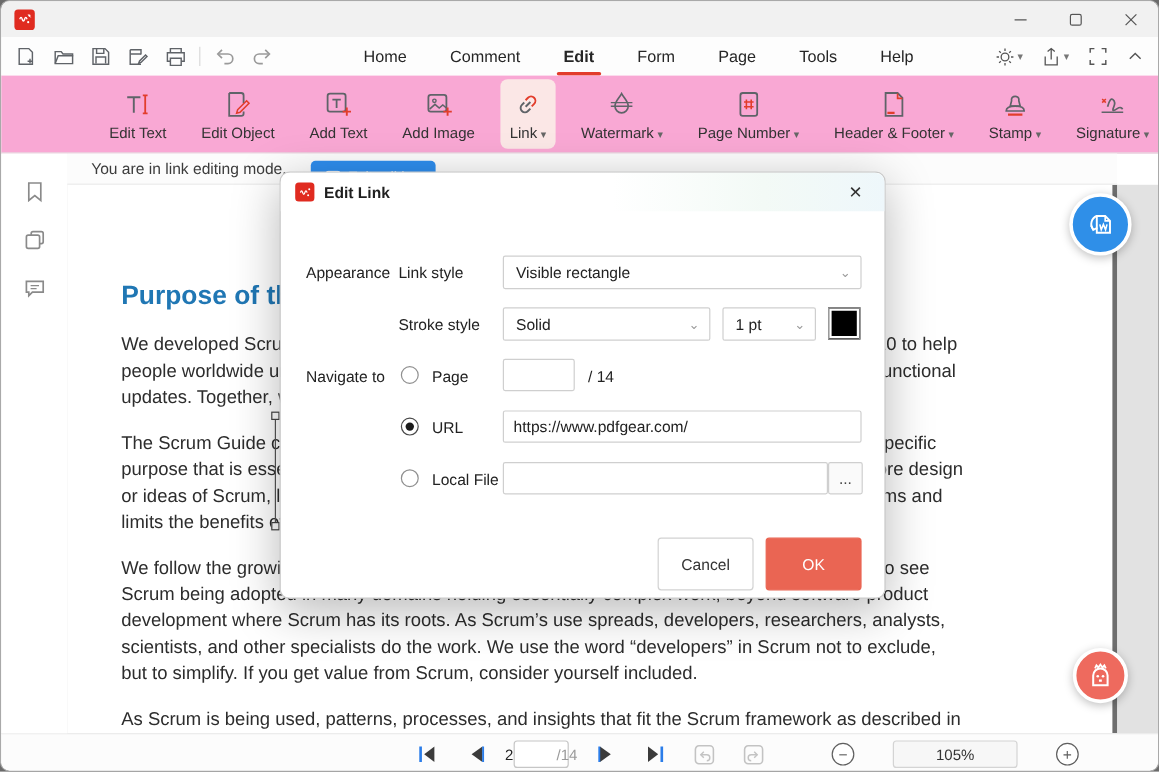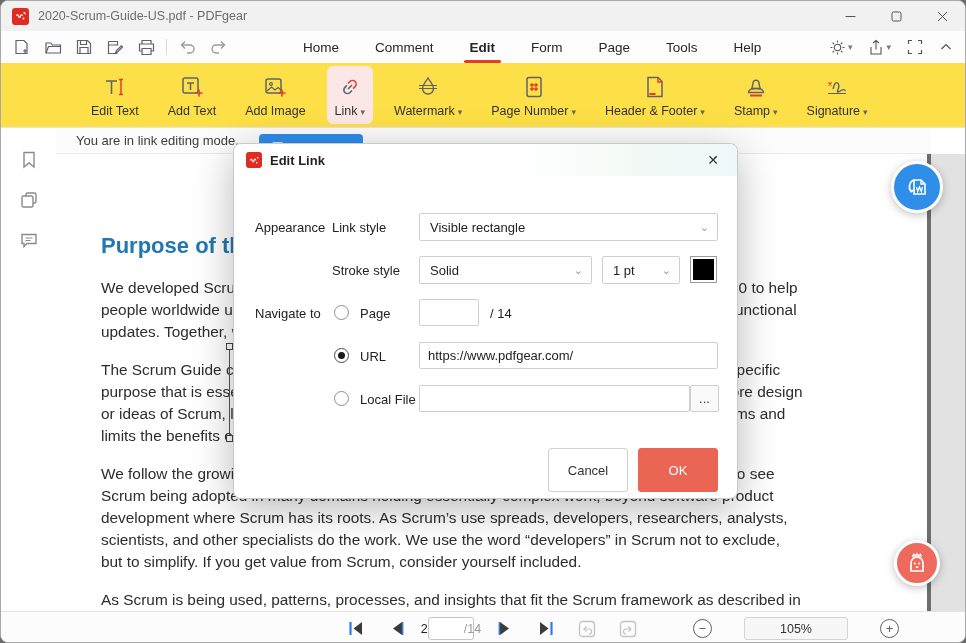--- a/index.html
+++ b/index.html
@@ -24,21 +24,21 @@
   .qb-sep { width:1px; height:16px; background:#d9d9d9; }
   .menu-tabs { position:absolute; left:300px; top:0; height:32px; display:flex; align-items:center; gap:32px;text-align:right; }
   .mtab { font-size:13.5px; color:#262626; position:relative; padding:6px 2px; cursor:default; }
   .mtab.active { font-weight:bold; }
   .mtab.active::after { content:""; position:absolute; left:-4px; right:-4px; bottom:-2px; height:3px;
                         background:#e23d2c; border-radius:2px; }
   .menu-right { position:absolute; right:12px; top:0; height:32px; display:flex; align-items:center; gap:16px; color:#555; }
   .mr-item { display:flex; align-items:center; gap:2px; font-size:9px; color:#777; }
 
   
-  .ribbon { position:absolute; left:0; top:62px; width:100%; height:65px; background:#fde047;
+  .ribbon { position:absolute; left:0; top:62px; width:100%; height:65px; background:#f9a8d4;
             border-bottom:1px solid #e4e4e4; display:flex; align-items:center; padding-left:82px; gap:13px; }
   .rb-item { display:flex; flex-direction:column; align-items:center; justify-content:center;
              height:58px; padding:4px 8px; border-radius:6px; }
   .rb-item.active { background:#fbe7e6; }
   .rb-icon { height:28px; display:flex; align-items:center; justify-content:center; }
   .rb-label { font-size:12.5px; color:#333; margin-top:3px; white-space:nowrap; }
   .caret { font-size:9px; color:#666; margin-left:3px; }
 
   
   .noticebar { position:absolute; left:55px; top:127px; width:875px; height:26px; background:#fcfcfc;
@@ -130,21 +130,20 @@
 
   <div class="titlebar">
     <div class="app-logo">
       <svg width="12" height="12" viewBox="0 0 12 12">
           <path d="M1.5 6 Q2.5 3 3.5 6 Q4.5 9 5.5 6 Q6.5 3 7.5 6" stroke="#fff" stroke-width="1.2" fill="none"></path>
           <circle cx="9.5" cy="3" r="0.9" fill="#fff"></circle>
           <circle cx="8.5" cy="8.5" r="0.9" fill="#fff"></circle>
           <path d="M8.5 2 L10.5 4.5" stroke="#fff" stroke-width="0.8"></path>
         </svg>
     </div>
-    <span class="title">2020-Scrum-Guide-US.pdf - PDFgear</span>
     <div class="win-controls">
       <div class="win-btn">
         <svg width="11" height="11" viewBox="0 0 11 11">
             <path d="M0.5 5.5 H10.5" stroke="#555" stroke-width="1"></path>
           </svg>
       </div>
       <div class="win-btn">
         <svg width="11" height="11" viewBox="0 0 11 11">
             <rect x="1" y="1" width="9" height="9" rx="1.5" stroke="#555" stroke-width="1" fill="none"></rect>
           </svg>
@@ -245,20 +244,29 @@
 
   <div class="ribbon">
     <div class="rb-item">
       <div class="rb-icon">
         <svg width="26" height="26" viewBox="0 0 26 26" fill="none">
             <path d="M4 7 h11 M9.5 7 v13" stroke="#5f6368" stroke-width="1.6"></path>
             <path d="M19 5.5 v15 M17 5.5 h4 M17 20.5 h4" stroke="#e23d2c" stroke-width="1.5"></path>
           </svg>
       </div>
       <span class="rb-label">Edit Text</span>
+    </div>
+    <div class="rb-item">
+      <div class="rb-icon">
+        <svg width="26" height="26" viewBox="0 0 26 26" fill="none">
+            <path d="M6 3.5 h10 a2 2 0 0 1 2 2 V12 M18 19 v1.5 a2 2 0 0 1 -2 2 H6 a0 0 0 0 1 0 0 V3.5" stroke="#5f6368" stroke-width="1.5"></path>
+            <path d="M13 17.5 l7.5 -7.5 l2 2 l-7.5 7.5 l-2.8 0.8 z" stroke="#e23d2c" stroke-width="1.3"></path>
+          </svg>
+      </div>
+      <span class="rb-label">Edit Object</span>
     </div>
     <div class="rb-item">
       <div class="rb-icon">
         <svg width="26" height="26" viewBox="0 0 26 26" fill="none">
             <rect x="4" y="4" width="15" height="15" rx="2" stroke="#5f6368" stroke-width="1.5"></rect>
             <path d="M8 9 h7 M11.5 9 v7" stroke="#5f6368" stroke-width="1.5"></path>
             <path d="M20 15.5 v7 M16.5 19 h7" stroke="#e23d2c" stroke-width="1.6"></path>
           </svg>
       </div>
       <span class="rb-label">Add Text</span>

